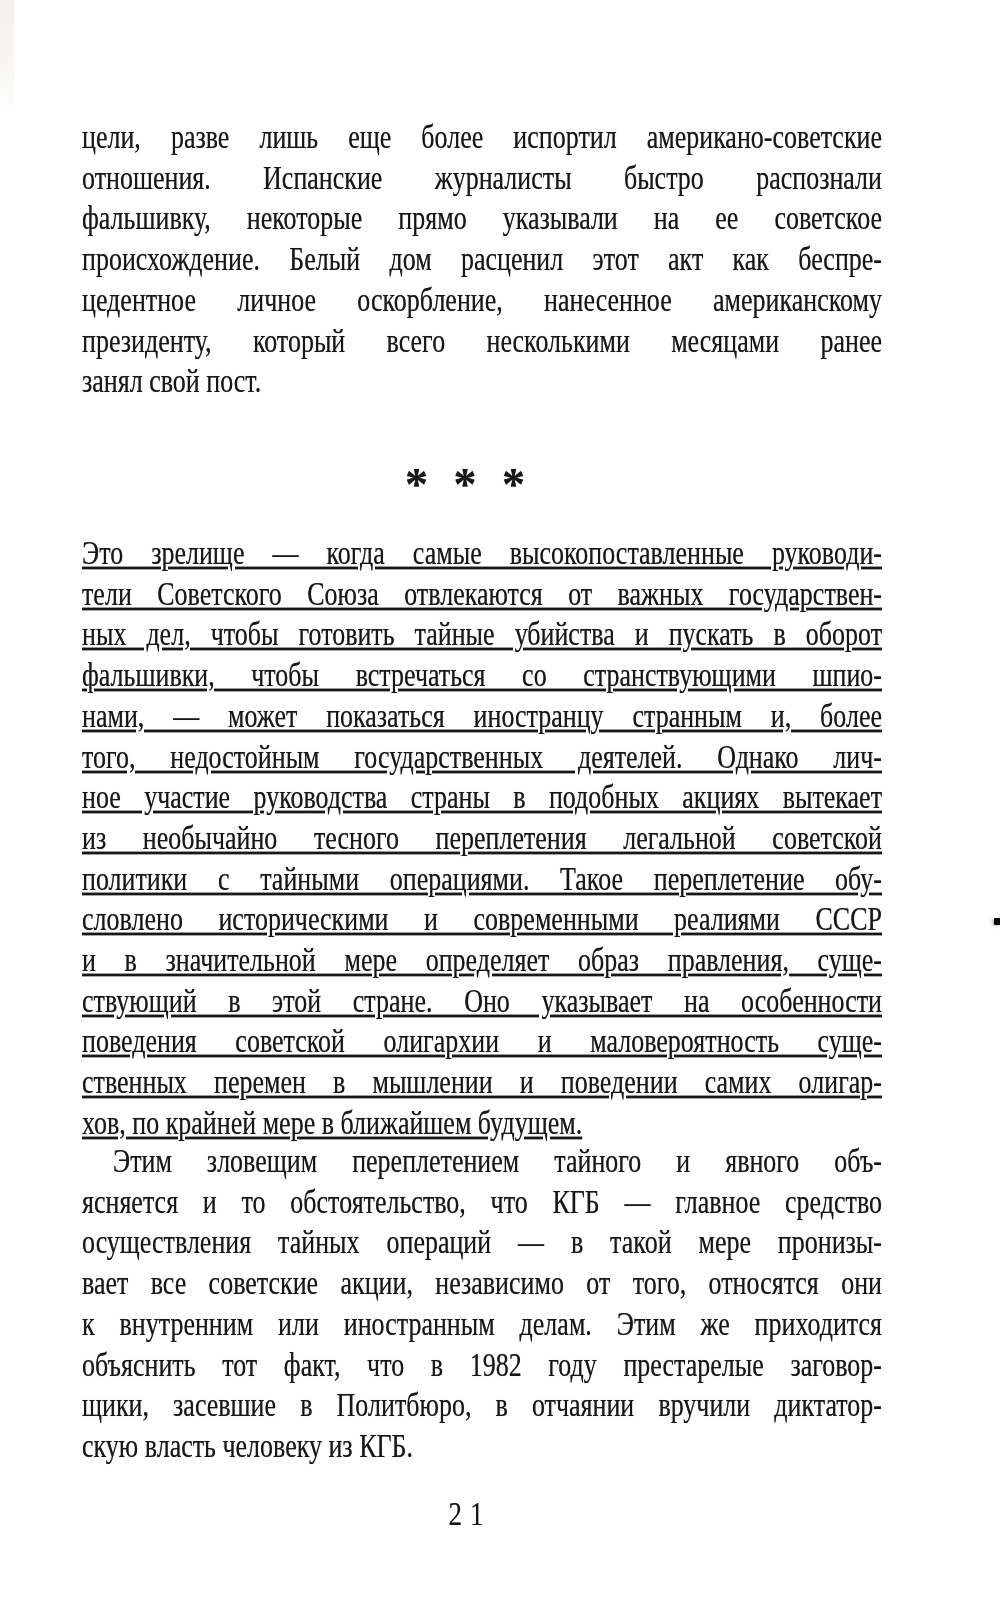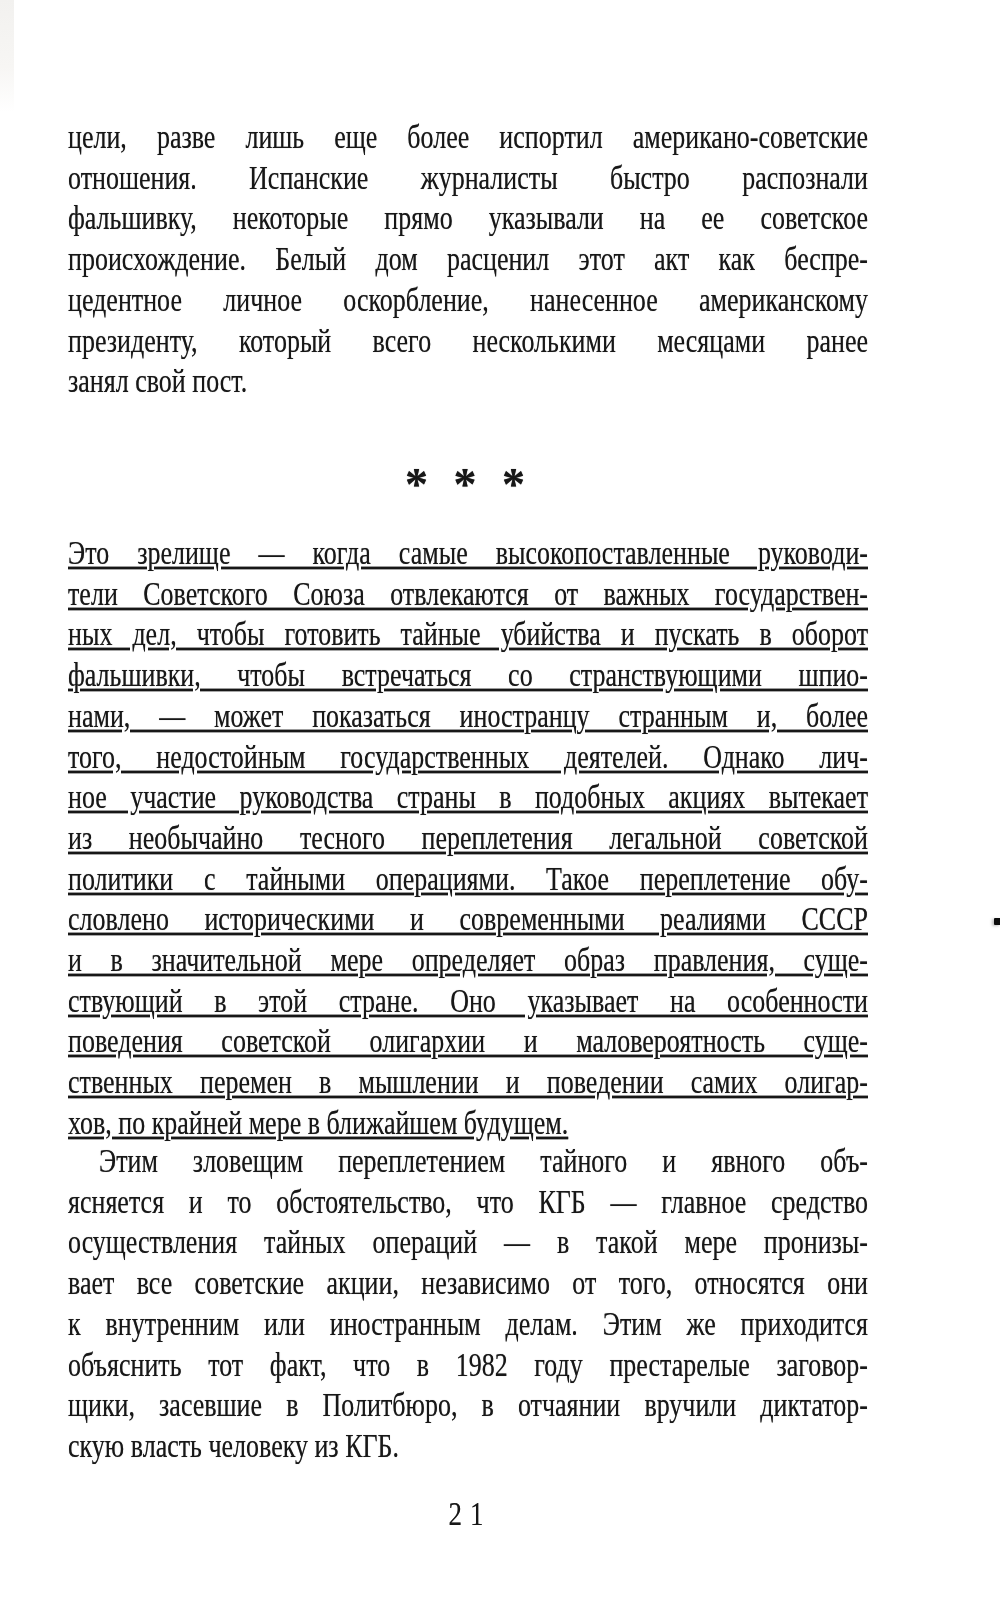--- a/index.html
+++ b/index.html
@@ -21,21 +21,21 @@
     top: 0;
     width: 14px;
     height: 112px;
     background: linear-gradient(to bottom, #f2f1ef 0%, #f7f6f4 60%, #ffffff 100%);
   }
   .text-block {
     position: absolute;
     left: 66px;
     width: 800px;
   }
-  .para { position: absolute; left: 2px; width: 800px; }
+  .para { position: absolute; left: 16px; width: 800px; }
   .p1 { top: 118px; }
   .p2 { top: 534px; text-decoration: underline; }
   .p3 { top: 1142px; font-family: Liberation Serif, serif; }
   .line {
     font-size: 26px;
     line-height: 40.7px;
     text-align: justify;
     text-align-last: justify;
     text-justify: inter-word;
     transform: scaleY(1.28);

